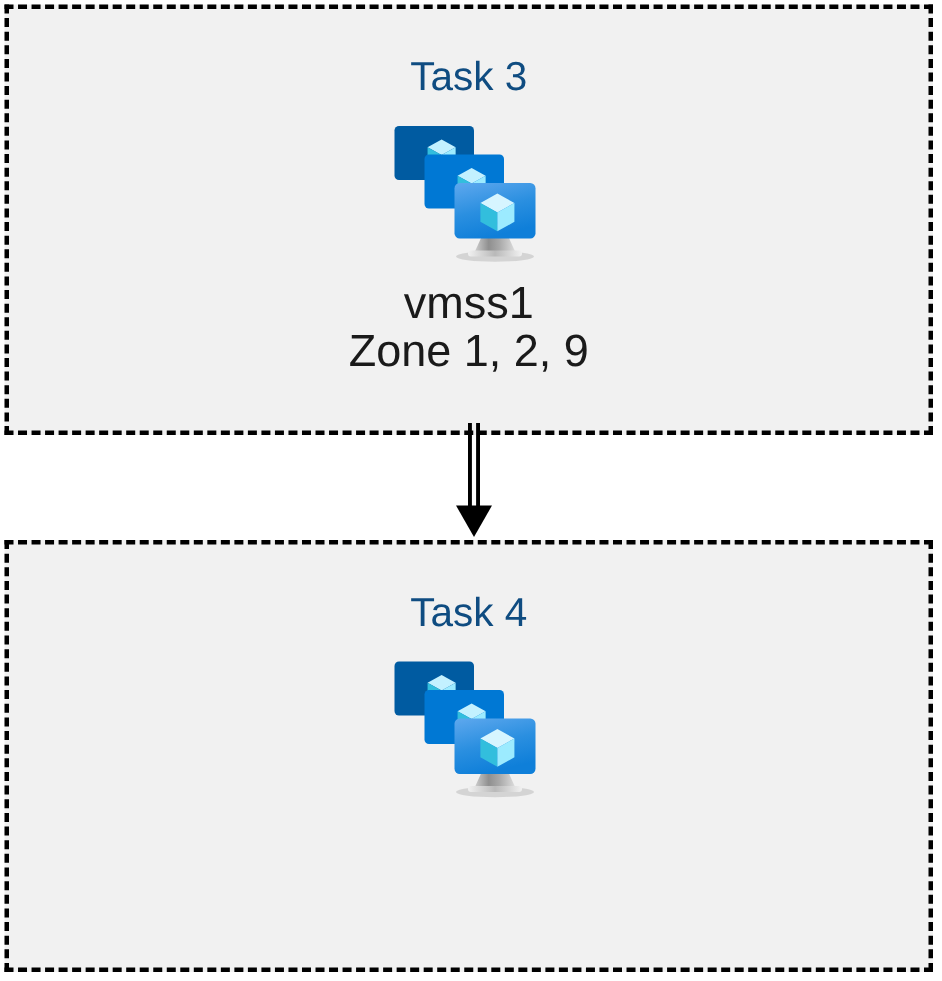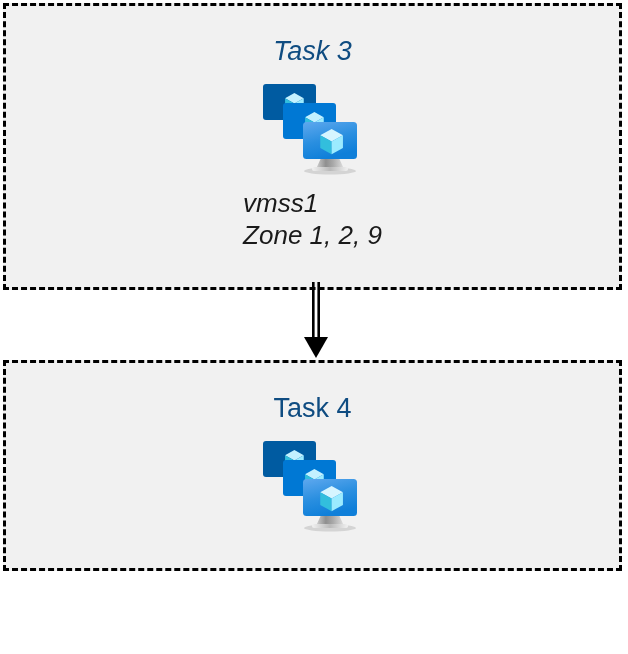--- a/index.html
+++ b/index.html
@@ -32,28 +32,27 @@
     display: flex;
     flex-direction: column;
     align-items: center;
   }
 
   #box-task3 {
     left: 3px;
     top: 3px;
     width: 619px;
     height: 287px;
-    font-style: italic;
   }
 
   #box-task4 {
     left: 3px;
     top: 360px;
     width: 619px;
-    height: 211px;
+    height: 288px;
   }
 
   .task-title {
     color: #0f4c81;
     font-size: 27px;
     line-height: 32px;
     letter-spacing: 0px;
     white-space: nowrap;
   }
 
@@ -63,23 +62,23 @@
   
   .vmss-icon {
     display: block;
   }
   #icon-task3 { margin-top: 11px; }
   #icon-task4 { margin-top: 11px; }
 
   
   .caption {
     color: #1a1a1a;
-    font-size: 26px;
+    font-size: 30px;
     line-height: 32px;
-    text-align: left;
+    text-align: center;
     white-space: nowrap;
   }
   #caption-task3 { margin-top: 11px; }
   #caption-task4 { margin-top: 22px; }
 
   
   #connector {
     position: absolute;
     left: 296px;
     top: 282px;

